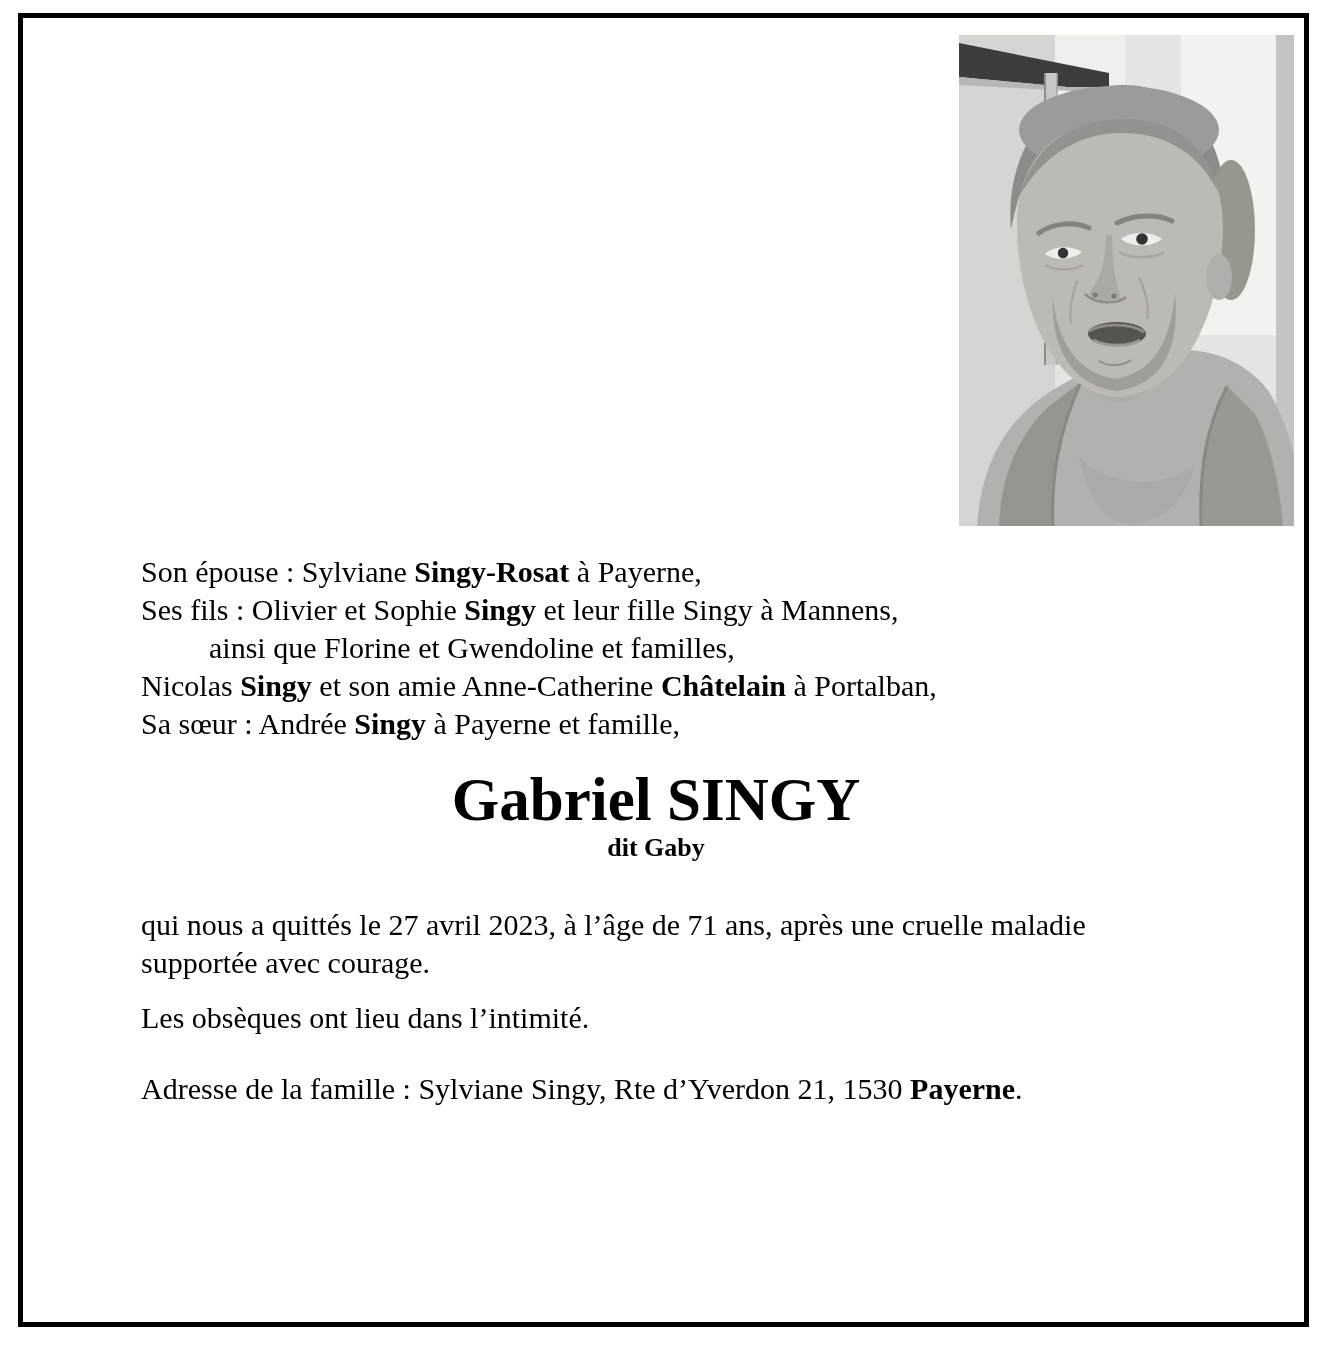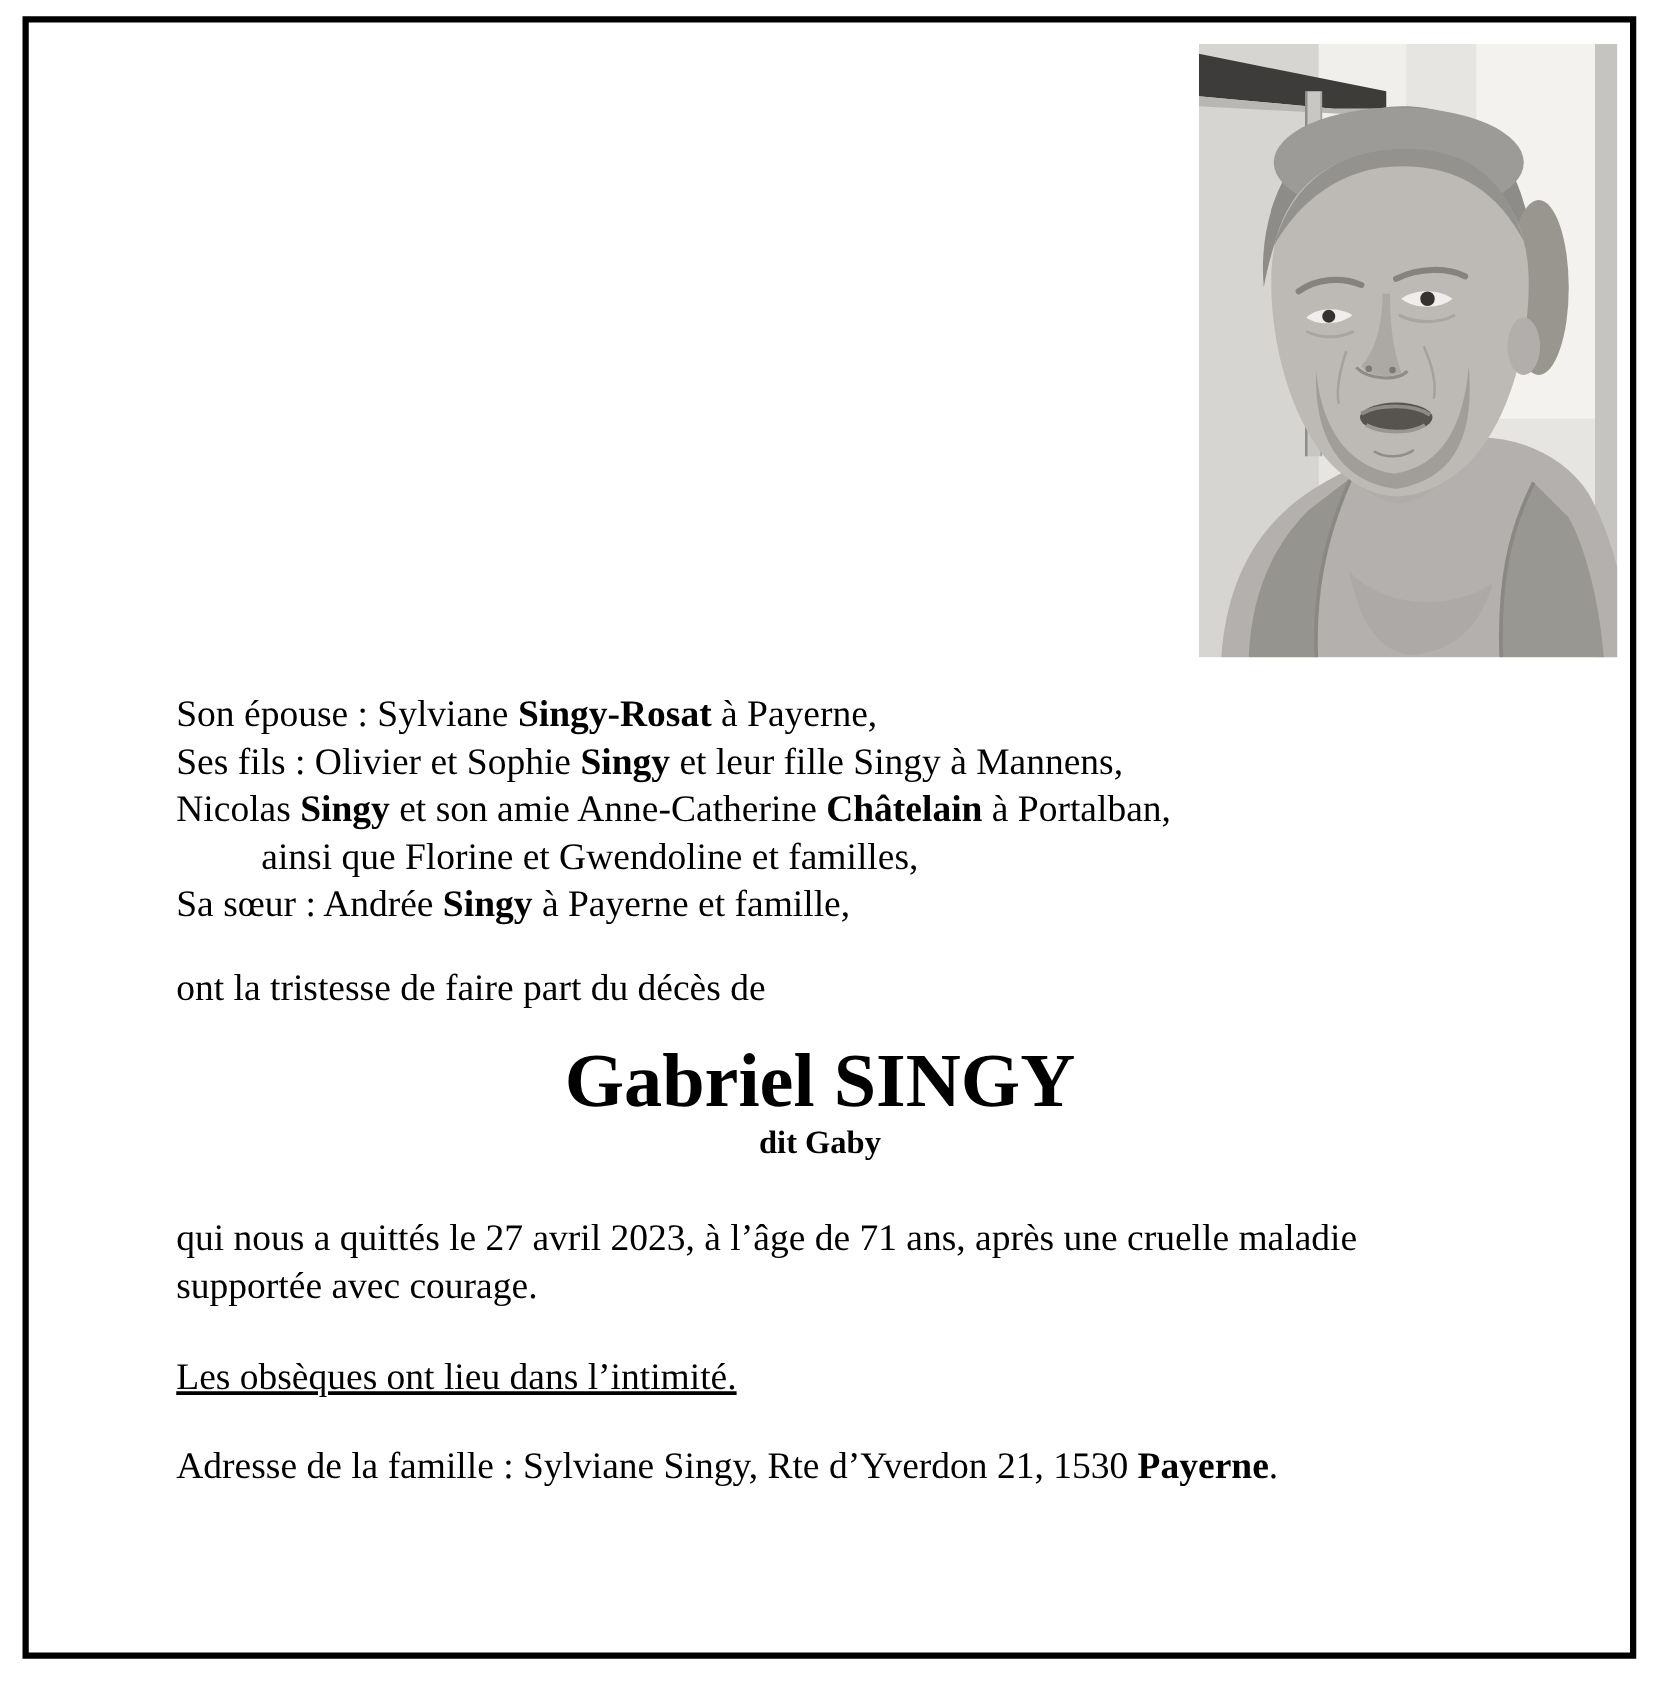--- a/index.html
+++ b/index.html
@@ -41,21 +41,21 @@
     margin: 28px 0 0 0;
     font-size: 61px; line-height: 56px;
     font-weight: 700; text-align: center;
   }
   .subtitle {
     margin: 0;
     font-size: 26px; line-height: 40px;
     font-weight: 700; text-align: center;
   }
   .death   { margin-top: 38px; }
-  .funeral { margin-top: 35px; text-decoration: underline; }
+  .funeral { margin-top: 17px; }
   .address { margin-top: 33px; }
 </style>
 </head>
 <body>
 
 <div class="page">
 
   <div class="frame"></div>
 
   <div class="photo">
@@ -117,27 +117,26 @@
       <path d="M130,296 C144,288 172,288 185,297" stroke="#8e8a86" stroke-width="3" fill="none"></path>
       <path d="M134,305 C147,312 170,312 181,305" stroke="#9a9692" stroke-width="3" fill="none"></path>
       <path d="M140,326 C150,332 164,331 172,325" stroke="#918d89" stroke-width="2" fill="none"></path>
     </svg>
   </div>
 
   <div class="content">
     <div class="para family">
         <div class="line"><span>Son épouse : Sylviane </span><b>Singy-Rosat</b><span> à Payerne,</span></div>
         <div class="line"><span>Ses fils : Olivier et Sophie </span><b>Singy</b><span> et leur fille Singy à Mannens,</span></div>
+        <div class="line indent"><span>ainsi que Florine et Gwendoline et familles,</span></div>
         <div class="line"><span>Nicolas </span><b>Singy</b><span> et son amie Anne-Catherine </span><b>Châtelain</b><span> à Portalban,</span></div>
-        <div class="line indent"><span>ainsi que Florine et Gwendoline et familles,</span></div>
         <div class="line"><span>Sa sœur : Andrée </span><b>Singy</b><span> à Payerne et famille,</span></div>
       </div>
 
     <div class="para intro">
-        <div class="line"><span>ont la tristesse de faire part du décès de</span></div>
       </div>
 
     <h1 class="title">Gabriel SINGY</h1>
     <h2 class="subtitle">dit Gaby</h2>
 
     <div class="para death">
         <div class="line"><span>qui nous a quittés le 27 avril 2023, à l’âge de 71 ans, après une cruelle maladie</span></div>
         <div class="line"><span>supportée avec courage.</span></div>
       </div>
 

